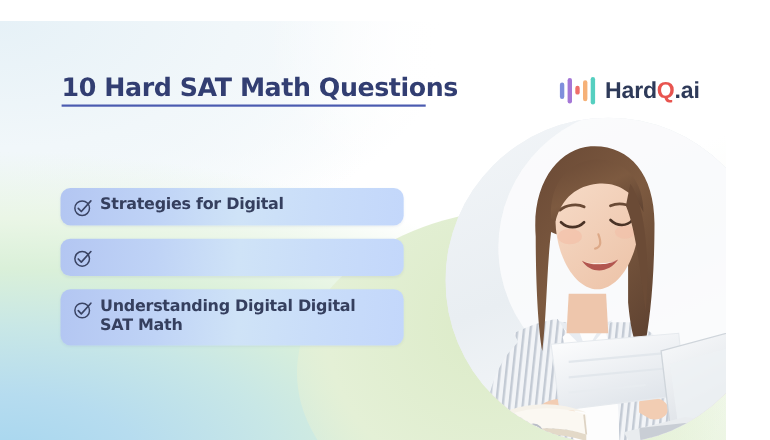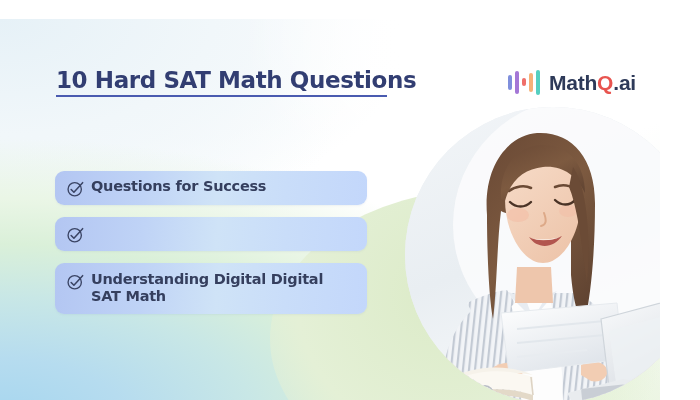--- a/index.html
+++ b/index.html
@@ -183,33 +183,33 @@
     <div class="title-underline"></div>
 
     <div class="logo">
       <span class="logo-mark">
         <span class="lbar b1"></span>
         <span class="lbar b2"></span>
         <span class="lbar b3"></span>
         <span class="lbar b4"></span>
         <span class="lbar b5"></span>
       </span>
-      <span class="logo-text"><span>Math</span><span class="q">Q</span><span>.ai</span></span>
+      <span class="logo-text"><span>Hard</span><span class="q">Q</span><span>.ai</span></span>
     </div>
   </div>
 
   <div class="checklist">
 
 
     <div class="pill">
       <svg class="check-icon" viewBox="0 0 24 24">
         <circle cx="11" cy="13" r="8.4" fill="none" stroke="#3a4464" stroke-width="1.7"></circle>
         <path d="M6.5 13.2 L10 16.8 L21 4.6" fill="none" stroke="#3a4464" stroke-width="1.9" stroke-linecap="round" stroke-linejoin="round"></path>
       </svg>
-      <span class="pill-label">Questions for Success</span>
+      <span class="pill-label">Strategies for Digital</span>
     </div>
 
     <div class="pill">
       <svg class="check-icon" viewBox="0 0 24 24">
         <circle cx="11" cy="13" r="8.4" fill="none" stroke="#3a4464" stroke-width="1.7"></circle>
         <path d="M6.5 13.2 L10 16.8 L21 4.6" fill="none" stroke="#3a4464" stroke-width="1.9" stroke-linecap="round" stroke-linejoin="round"></path>
       </svg>
     </div>
 
     <div class="pill tall">

